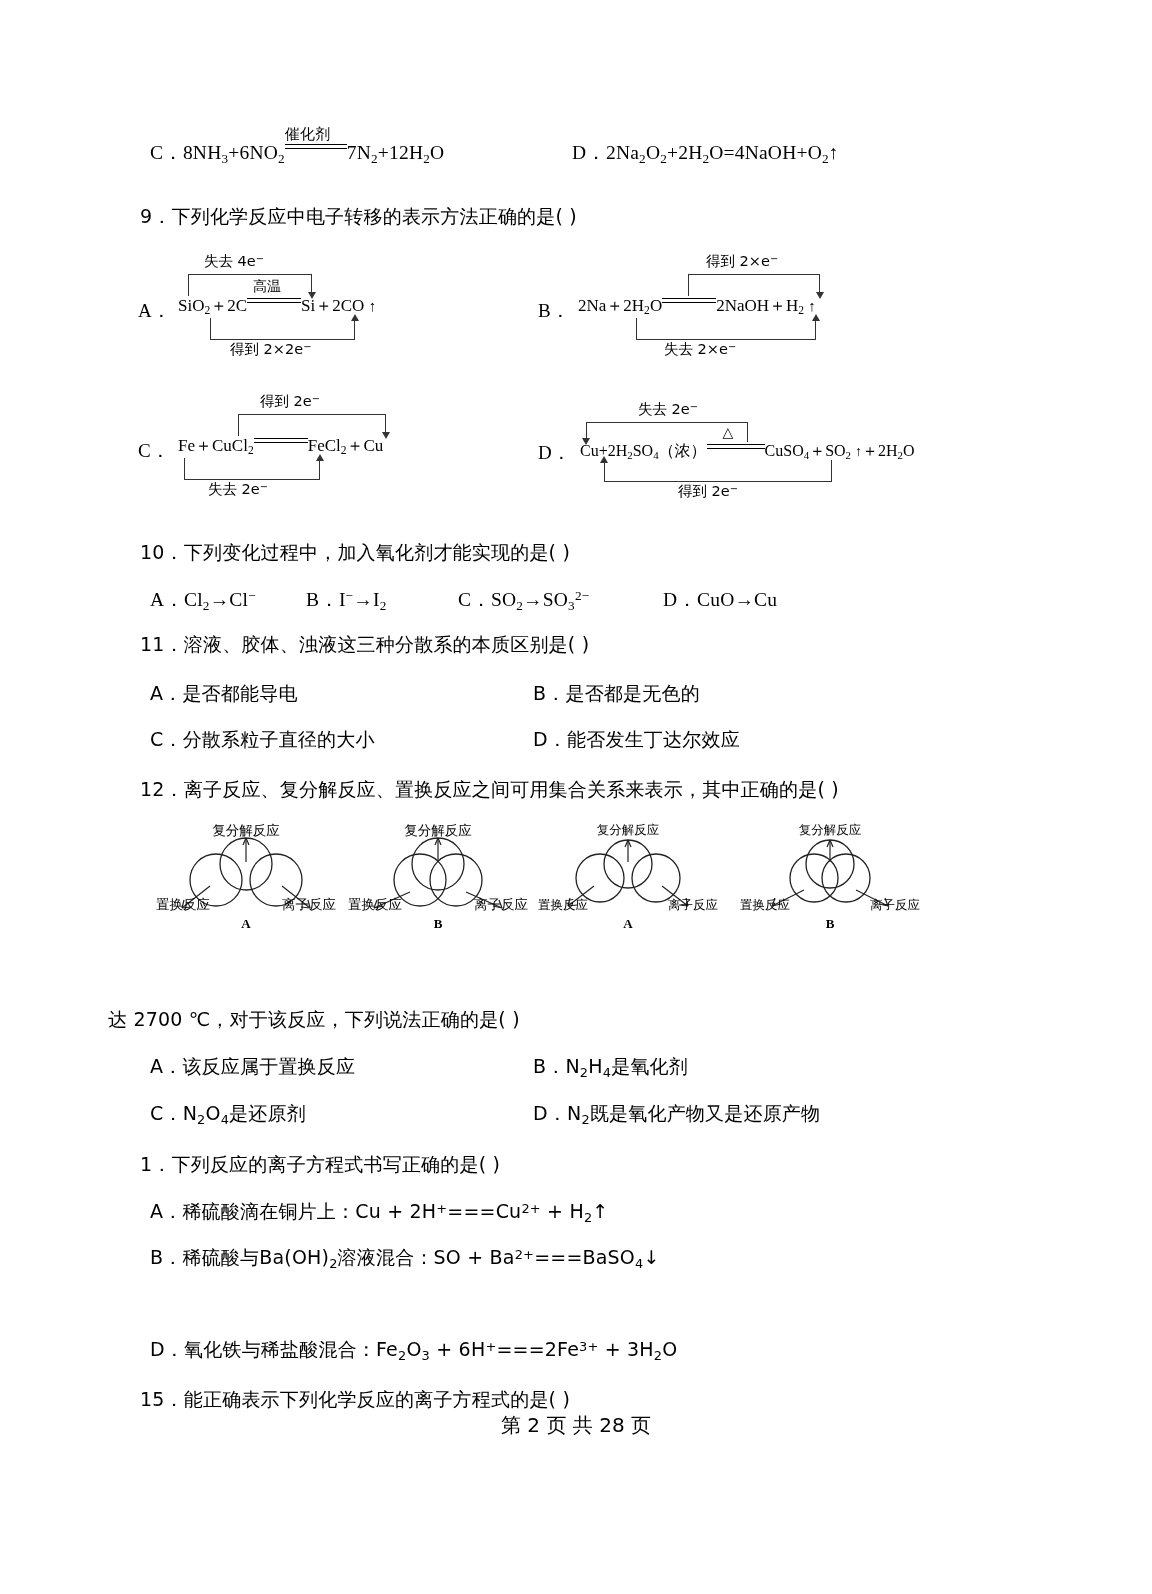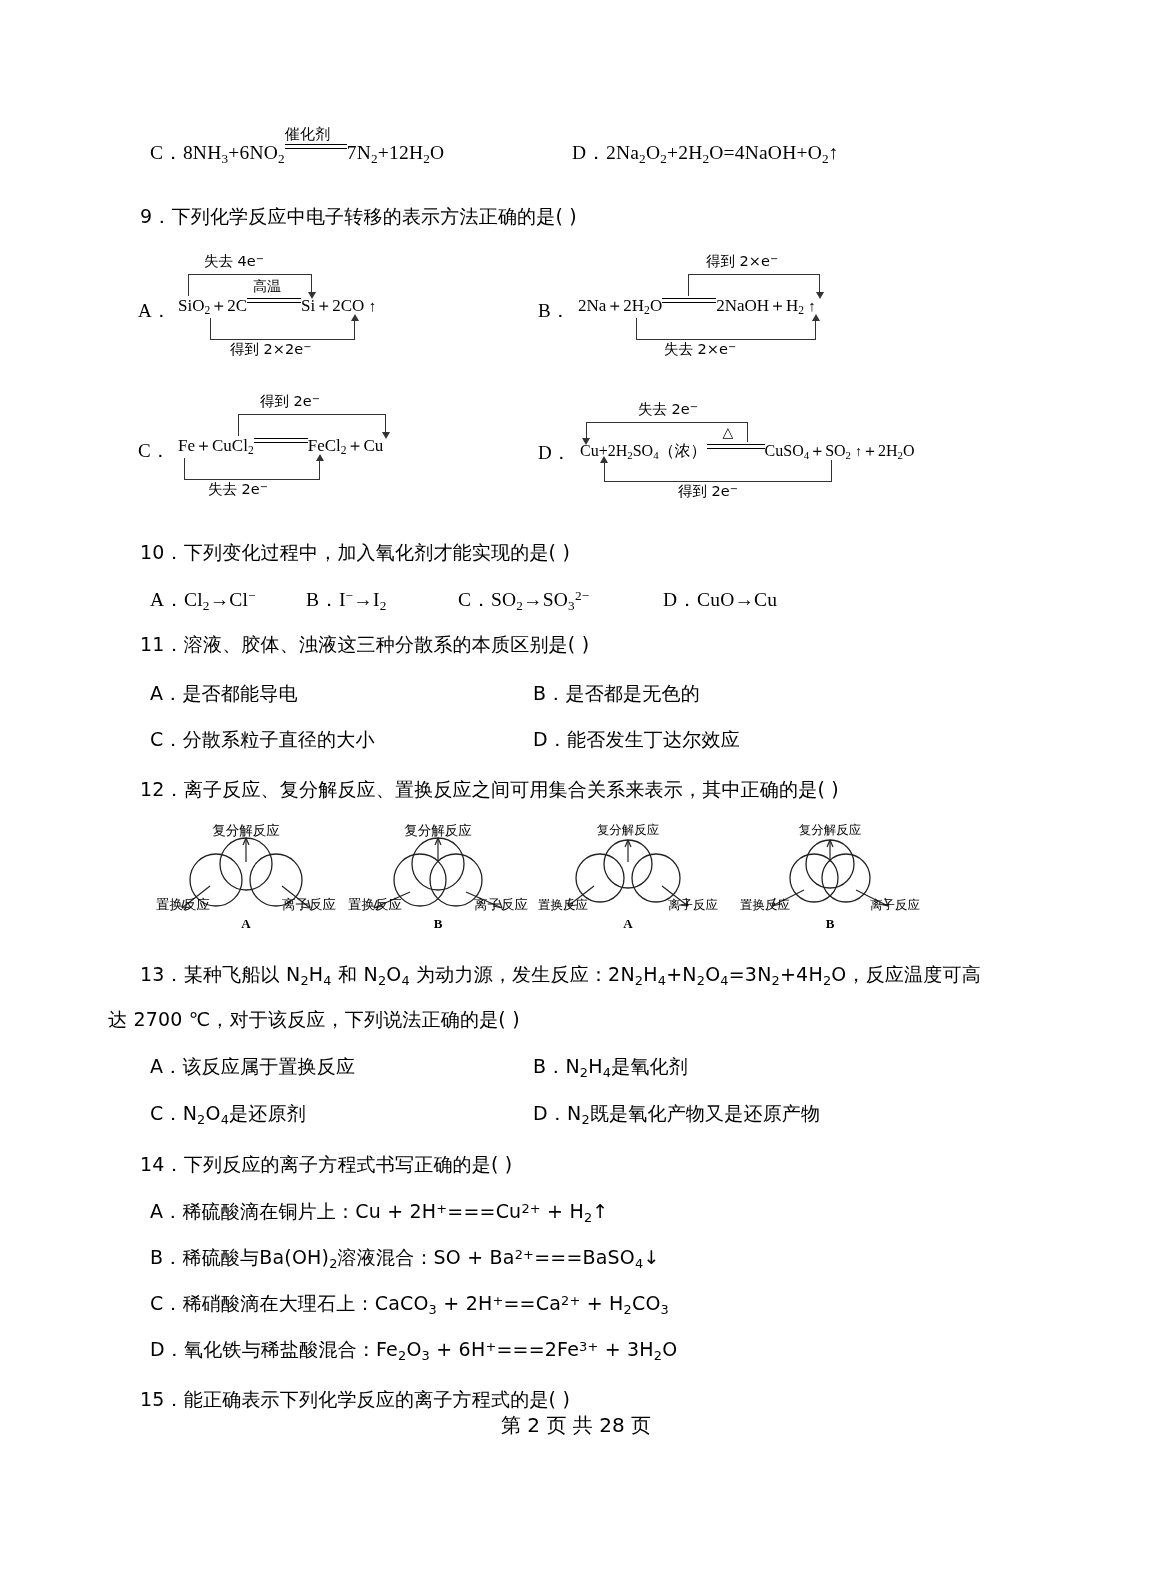--- a/index.html
+++ b/index.html
@@ -325,31 +325,29 @@
       <line x1="64" y1="56" x2="32" y2="72" stroke="#222" stroke-width="1.2"></line>
       <path d="M32 72 l9 -2 M32 72 l3 -8" stroke="#222" stroke-width="1.2" fill="none"></path>
       <line x1="116" y1="56" x2="148" y2="72" stroke="#222" stroke-width="1.2"></line>
       <path d="M148 72 l-9 -2 M148 72 l-3 -8" stroke="#222" stroke-width="1.2" fill="none"></path>
     </svg>
     <div class="vbl" style="font-size:12.5px;">置换反应</div>
     <div class="vbr" style="font-size:12.5px;">离子反应</div>
     <div class="vlabel">B</div>
   </div>
 
-  <div class="qline cjk" style="left:32px; top:960px; font-size:19px;">13．某种飞船以 N<sub>2</sub>H<sub>4</sub> 和 N<sub>2</sub>O<sub>4</sub> 为动力源，发生反应：2N<sub>2</sub>H<sub>4</sub>+N<sub>2</sub>O<sub>4</sub>=3N<sub>2</sub>+4H<sub>2</sub>O，反应温度可高</div>
   <div class="qline cjk" style="left:0px; top:1005px; font-size:19px;">达 2700 ℃，对于该反应，下列说法正确的是(  )</div>
   <div class="qline cjk" style="left:42px; top:1052px; font-size:19px;">A．该反应属于置换反应</div>
   <div class="qline cjk" style="left:425px; top:1052px; font-size:19px;">B．N<sub>2</sub>H<sub>4</sub>是氧化剂</div>
   <div class="qline cjk" style="left:42px; top:1099px; font-size:19px;">C．N<sub>2</sub>O<sub>4</sub>是还原剂</div>
   <div class="qline cjk" style="left:425px; top:1099px; font-size:19px;">D．N<sub>2</sub>既是氧化产物又是还原产物</div>
 
-  <div class="qline cjk" style="left:32px; top:1150px; font-size:19px;">14．下列反应的离子方程式书写正确的是(  )</div>
+  <div class="qline cjk" style="left:32px; top:1150px; font-size:19px;">1．下列反应的离子方程式书写正确的是(  )</div>
   <div class="qline cjk" style="left:42px; top:1197px; font-size:19px;">A．稀硫酸滴在铜片上：Cu + 2H<sup>+</sup>===Cu<sup>2+</sup> + H<sub>2</sub>↑</div>
   <div class="qline cjk" style="left:42px; top:1243px; font-size:19px;">B．稀硫酸与Ba(OH)<sub>2</sub>溶液混合：SO + Ba<sup>2+</sup>===BaSO<sub>4</sub>↓</div>
-  <div class="qline cjk" style="left:42px; top:1289px; font-size:19px;">C．稀硝酸滴在大理石上：CaCO<sub>3</sub> + 2H<sup>+</sup>==Ca<sup>2+</sup> + H<sub>2</sub>CO<sub>3</sub></div>
   <div class="qline cjk" style="left:42px; top:1335px; font-size:19px;">D．氧化铁与稀盐酸混合：Fe<sub>2</sub>O<sub>3</sub> + 6H<sup>+</sup>===2Fe<sup>3+</sup> + 3H<sub>2</sub>O</div>
 
   <div class="qline cjk" style="left:32px; top:1385px; font-size:19px;">15．能正确表示下列化学反应的离子方程式的是(  )</div>
 
 </div>
 
 <div class="footer">第 2 页 共 28 页</div>
 </div>
 
 </body></html>

